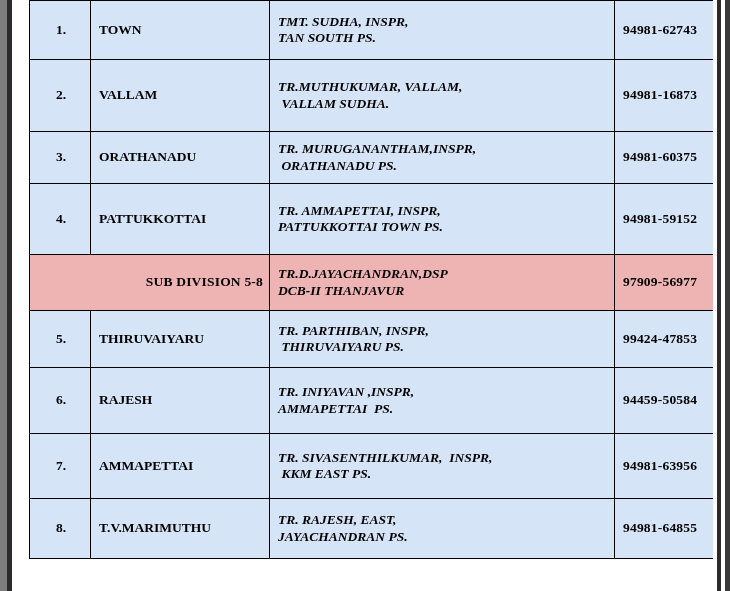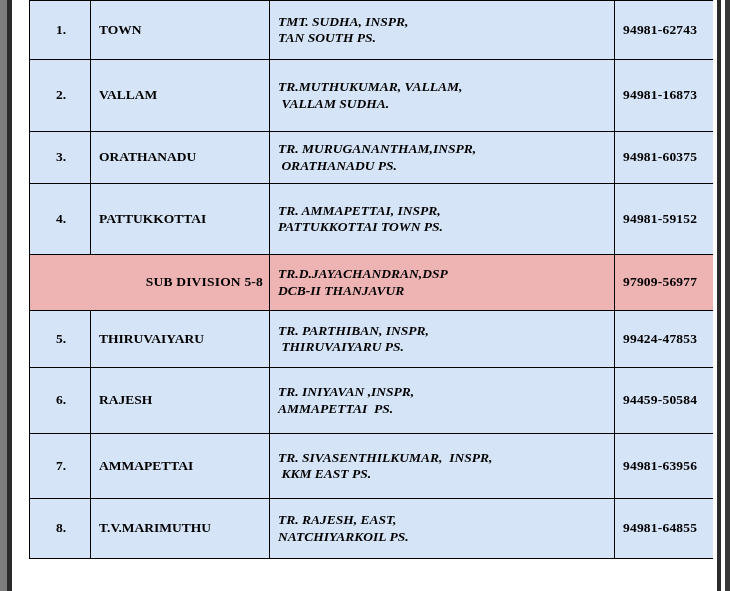--- a/index.html
+++ b/index.html
@@ -187,21 +187,21 @@
             <span class="line"> KKM EAST PS.</span>
           </td>
           <td class="c-phone phone">94981-63956</td>
         </tr>
 
         <tr class="normal" style="height: 60px;">
           <td class="c-sl">8.</td>
           <td class="c-place">T.V.MARIMUTHU</td>
           <td class="c-officer">
             <span class="line">TR. RAJESH, EAST,</span>
-            <span class="line">NATCHIYARKOIL PS.</span>
+            <span class="line">JAYACHANDRAN PS.</span>
           </td>
           <td class="c-phone phone">94981-64855</td>
         </tr>
 
       </tbody>
     </table>
   </div>
 
   <div class="edge-right-inner"></div>
   <div class="edge-right-mid"></div>

